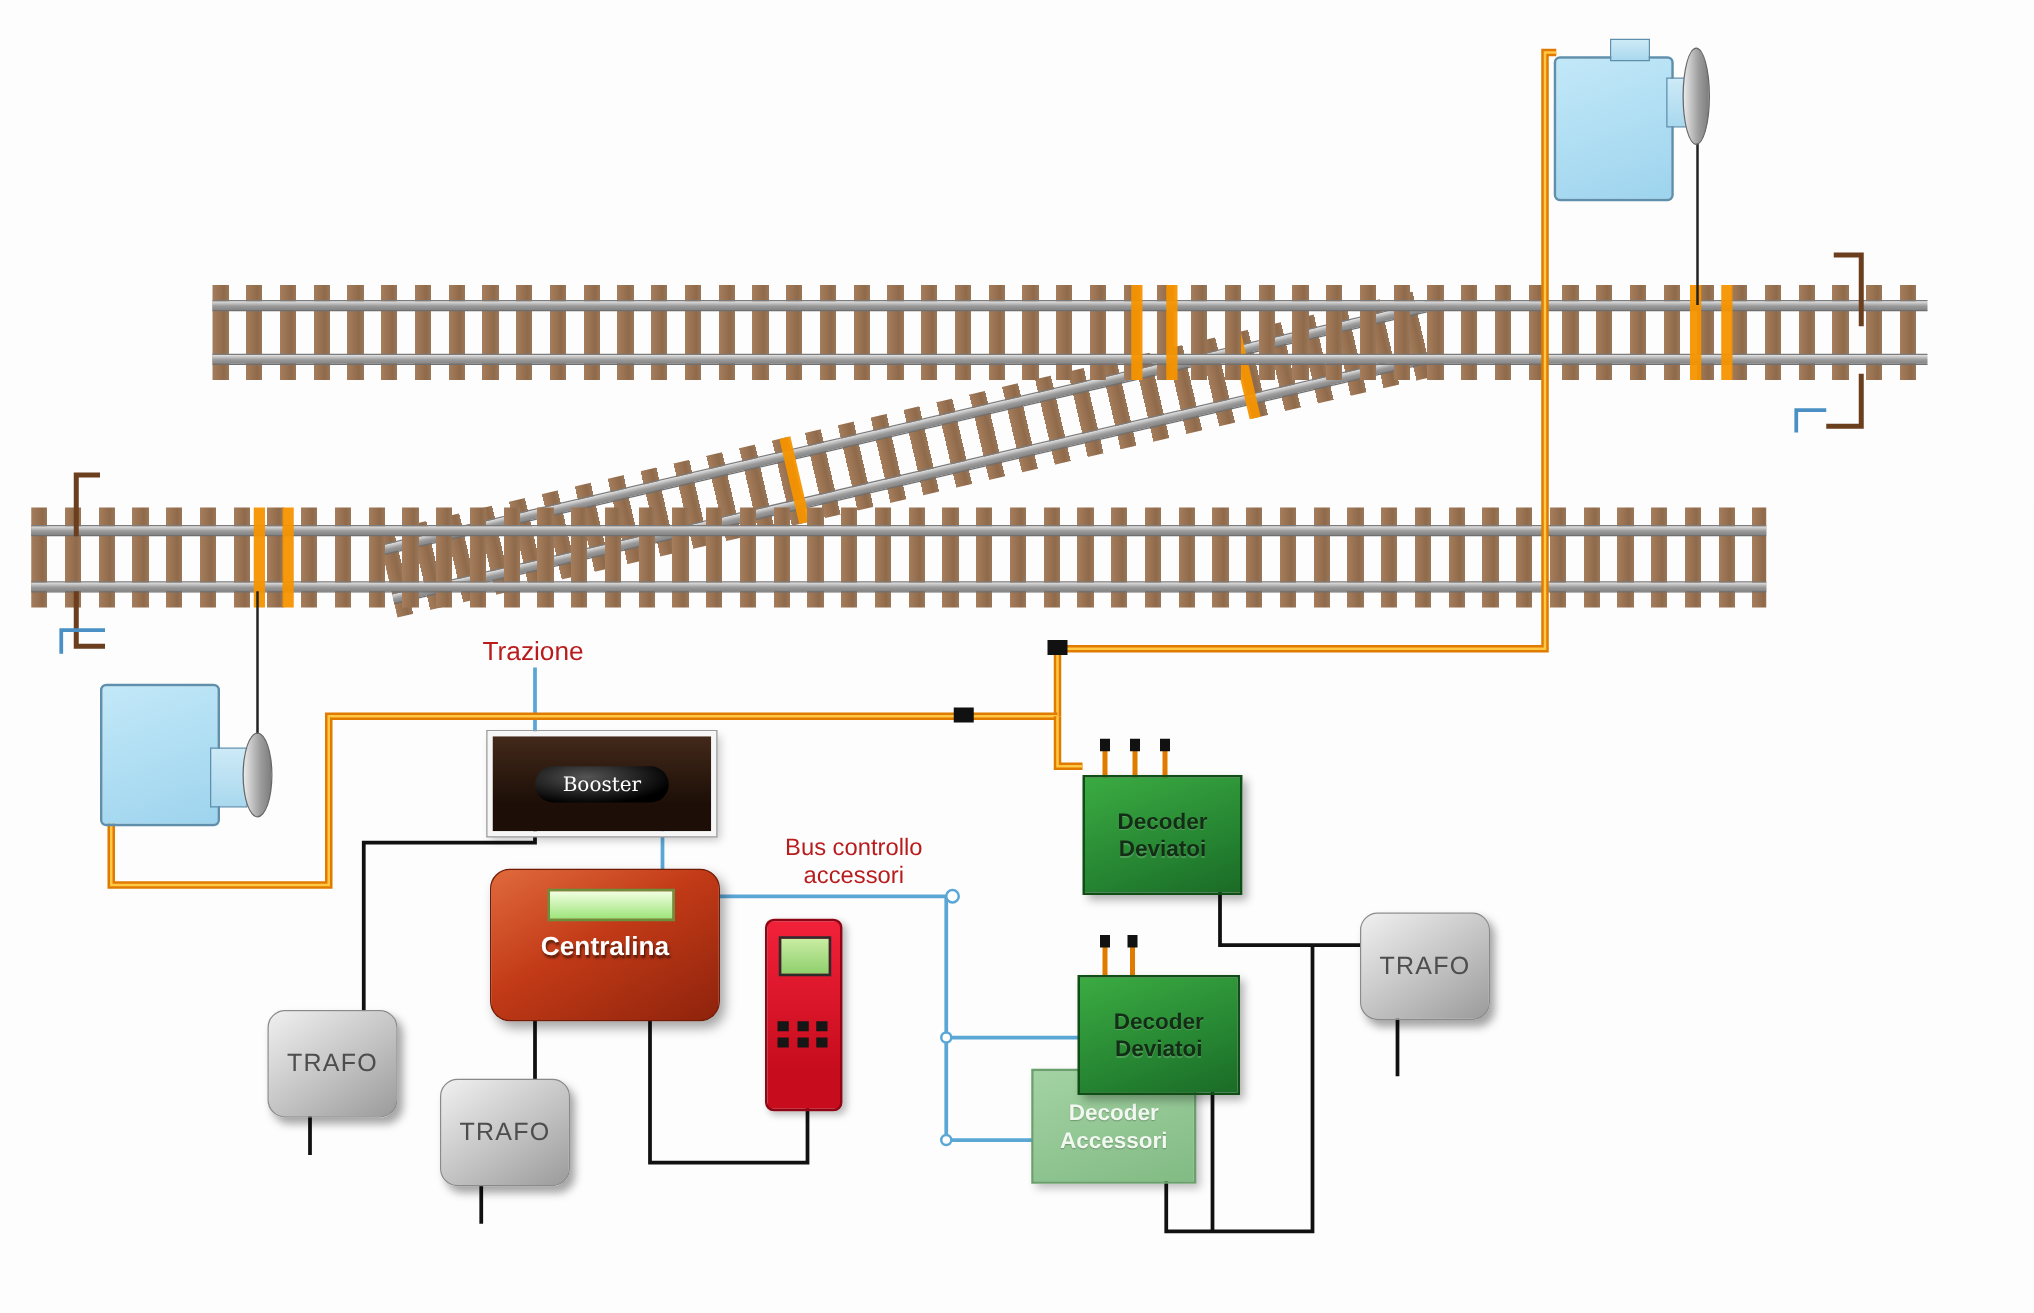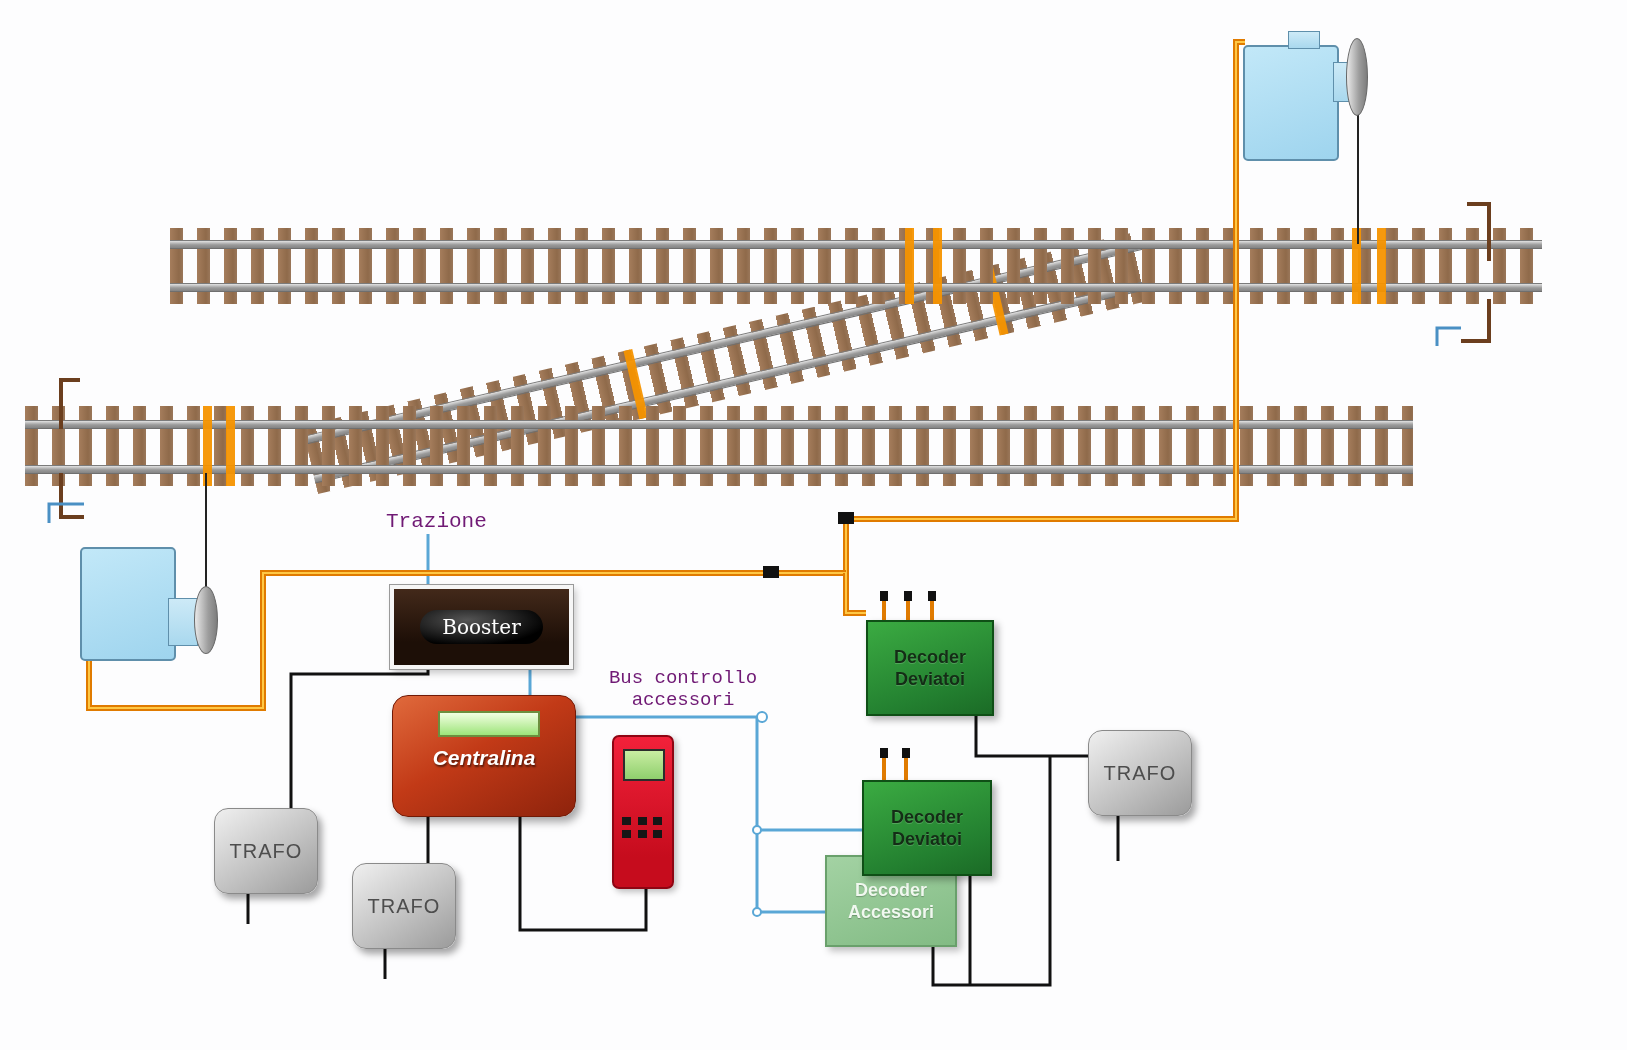--- a/index.html
+++ b/index.html
@@ -34,24 +34,24 @@
     border:1px solid #666;border-radius:50%;z-index:2;}
 
   
   .device{position:absolute;z-index:4;}
   #booster{left:390px;top:585px;width:175px;height:76px;
     background:linear-gradient(#43291a,#1d0f07 70%);
     border:4px solid #f6f6f6;box-shadow:0 0 0 1px #9a9a9a,3px 4px 7px rgba(0,0,0,.22);
     display:flex;align-items:center;justify-content:center;}
   .booster-pill{background:radial-gradient(ellipse at 38% 30%,#555,#000 75%);
     border-radius:24px;padding:5px 22px;color:#fff;
-    font-family:"DejaVu Serif",serif;font-size:20px;}
+    font-family:"DejaVu Serif",serif;font-size:16px;}
   #centralina{left:392px;top:695px;width:182px;height:120px;
     background:linear-gradient(150deg,#e06a3c,#c23a17 45%,#8e230c);
-    border:1px solid #711a06;border-radius:16px;box-shadow:4px 5px 9px rgba(0,0,0,.35);font-style:italic;}
+    border:1px solid #711a06;border-radius:16px;box-shadow:4px 5px 9px rgba(0,0,0,.35);}
   #centralina .lcd{position:absolute;left:45px;top:15px;width:98px;height:22px;
     background:linear-gradient(#f2ffe2,#9de47a);border:2px solid #6c8f3e;}
   #centralina .dev-label{position:absolute;top:50px;left:0;width:100%;text-align:center;
     color:#fff;font-weight:bold;font-size:21px;text-shadow:1px 2px 2px rgba(0,0,0,.55);}
   #controller{left:612px;top:735px;width:58px;height:150px;
     background:linear-gradient(#f2213a,#c60c1d 80%);
     border:2px solid #8e0513;border-radius:7px;box-shadow:3px 3px 6px rgba(0,0,0,.25);}
   #controller .screen{position:absolute;left:9px;top:12px;width:38px;height:28px;
     background:linear-gradient(#c9eda2,#8fcf6d);border:2px solid #2c2c2c;}
   #controller .btns{position:absolute;left:8px;top:80px;width:42px;
@@ -72,22 +72,22 @@
     line-height:1.25;text-shadow:0 1px 1px rgba(0,0,0,.25);}
   .trafo{background:linear-gradient(145deg,#f0f0f0,#c2c2c2 55%,#9b9b9b);
     border:1px solid #8a8a8a;border-radius:14px;box-shadow:4px 5px 7px rgba(0,0,0,.35);
     display:flex;align-items:center;justify-content:center;}
   .trafo span{font-weight:normal;font-size:20px;color:#4d4d4d;letter-spacing:1px;}
   #trafo1{left:214px;top:808px;width:102px;height:84px;}
   #trafo2{left:352px;top:863px;width:102px;height:84px;}
   #trafo3{left:1088px;top:730px;width:102px;height:84px;}
 
   
-  .freelabel{position:absolute;z-index:6;color:#701a75;
-    font-family:Liberation Mono, monospace;font-size:21px;}
+  .freelabel{position:absolute;z-index:6;color:#b91c1c;
+    font-family:Liberation Sans, sans-serif;font-size:21px;}
   #label-bus{left:608px;top:668px;width:150px;text-align:center;font-size:19px;line-height:1.15;}
 </style>
 </head>
 <body>
 
 <div id="canvas">
 
   <div class="track" id="track-diagonal">
     <div class="ties"></div>
     <div class="rail r1"></div>

